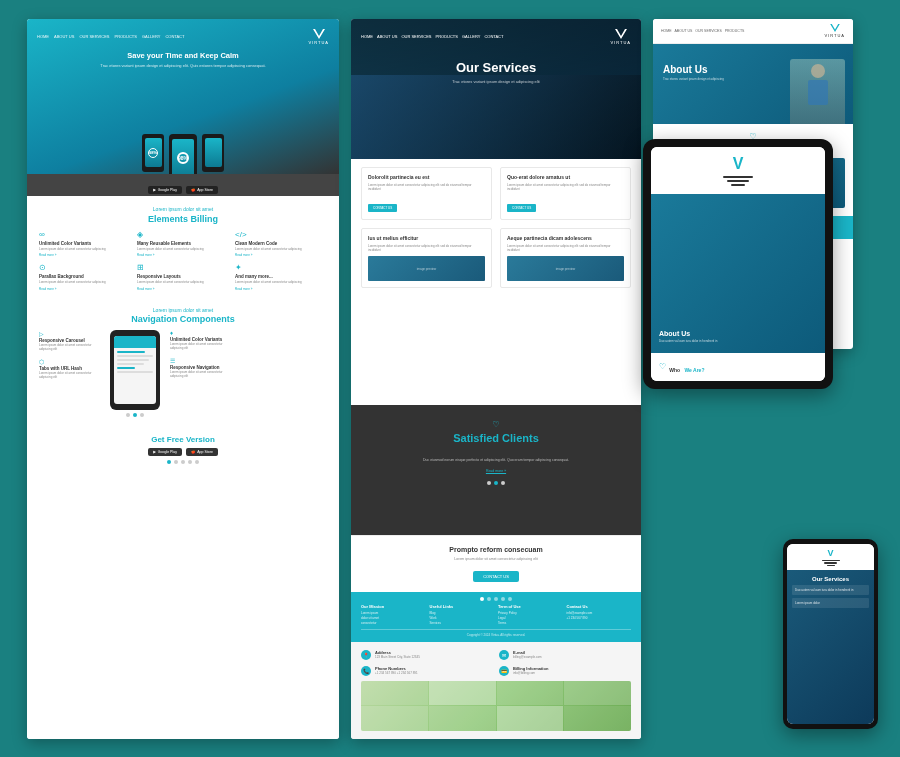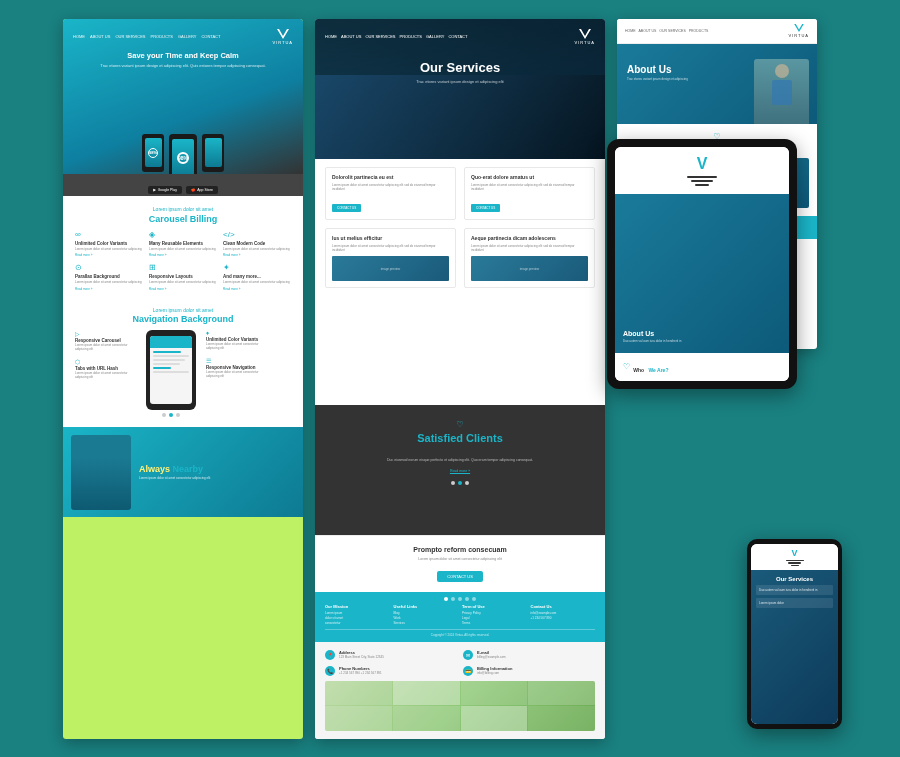--- a/index.html
+++ b/index.html
@@ -21,23 +21,23 @@
       background: #1a8080;
       display: flex;
       align-items: center;
       justify-content: center;
       gap: 12px;
       padding: 20px 15px;
     }
 
     
     .panel-left {
-      width: 240px;
+      width: 312px;
       height: 720px;
-      background: #bef264;
+      background: #ffffff;
       border-radius: 3px;
       overflow: hidden;
       flex-shrink: 0;
       box-shadow: 0 4px 15px rgba(0,0,0,0.3);
       display: flex;
       flex-direction: column;
     }
 
     
     .lp-hero {
@@ -845,21 +845,21 @@
       </div>
       <div class="store-btn">
         <span>🍎</span>
         <span>App Store</span>
       </div>
     </div>
 
     <div class="lp-features">
       <div style="text-align:center; font-size:5px; color:#1ab5c8; margin-bottom:2px;">Lorem ipsum dolor sit amet</div>
       <div class="lp-section-title">
-        <span>Carousel</span> <span>Billing</span>
+        <span>Elements</span> <span>Billing</span>
       </div>
       <div class="features-grid">
         <div class="feature-item">
           <div style="color:#1ab5c8; font-size:8px;">∞</div>
           <div class="feature-title">Unlimited Color Variants</div>
           <div class="feature-desc">Lorem ipsum dolor sit amet consectetur adipiscing</div>
           <div class="feature-link">Read more »</div>
         </div>
         <div class="feature-item">
           <div style="color:#1ab5c8; font-size:8px;">◈</div>
@@ -890,21 +890,21 @@
           <div class="feature-title">And many more...</div>
           <div class="feature-desc">Lorem ipsum dolor sit amet consectetur adipiscing</div>
           <div class="feature-link">Read more »</div>
         </div>
       </div>
     </div>
 
     <div class="lp-components">
       <div style="text-align:center; font-size:5px; color:#1ab5c8; margin-bottom:1px;">Lorem ipsum dolor sit amet</div>
       <div class="lp-section-title">
-        <span>Navigation</span> <span>Background</span>
+        <span>Navigation</span> <span>Components</span>
       </div>
       <div class="components-row">
         <div class="component-left">
           <div class="component-item">
             <div style="color:#1ab5c8; font-size:6px;">▷</div>
             <div class="component-title">Responsive Carousel</div>
             <div class="component-desc">Lorem ipsum dolor sit amet consectetur adipiscing elit</div>
           </div>
           <div class="component-item">
             <div style="color:#1ab5c8; font-size:6px;">⬡</div>
@@ -940,32 +940,43 @@
           </div>
           <div class="component-item">
             <div style="color:#1ab5c8; font-size:6px;">☰</div>
             <div class="component-title">Responsive Navigation</div>
             <div class="component-desc">Lorem ipsum dolor sit amet consectetur adipiscing elit</div>
           </div>
         </div>
       </div>
     </div>
 
-    <div class="lp-nearby">
-      <div class="nearby-img">
-        <div class="nearby-person"></div>
-      </div>
-      <div class="nearby-text-block">
-        <div class="nearby-title">
-          <span>Always</span> <span style="color:#1ab5c8;">Nearby</span>
-        </div>
-        <div class="nearby-sub">Lorem ipsum dolor sit amet consectetur adipiscing elit</div>
-      </div>
-    </div>
-
+
+    <div class="lp-bottom">
+      <div class="lp-bottom-title">
+        <span>Get</span> <span style="color:#1ab5c8;">Free Version</span>
+      </div>
+      <div class="lp-bottom-stores">
+        <div class="store-btn" style="background:#333;">
+          <span>▶</span>
+          <span>Google Play</span>
+        </div>
+        <div class="store-btn" style="background:#333;">
+          <span>🍎</span>
+          <span>App Store</span>
+        </div>
+      </div>
+      <div class="lp-bottom-dots">
+        <div class="dot active"></div>
+        <div class="dot"></div>
+        <div class="dot"></div>
+        <div class="dot"></div>
+        <div class="dot"></div>
+      </div>
+    </div>
   </div>
 
   <div class="panel-center">
 
     <div class="cp-hero">
       <div class="cp-nav">
         <div class="cp-nav-links">
           <span class="cp-nav-link">HOME</span>
           <span class="cp-nav-link">ABOUT US</span>
           <span class="cp-nav-link">OUR SERVICES</span>

